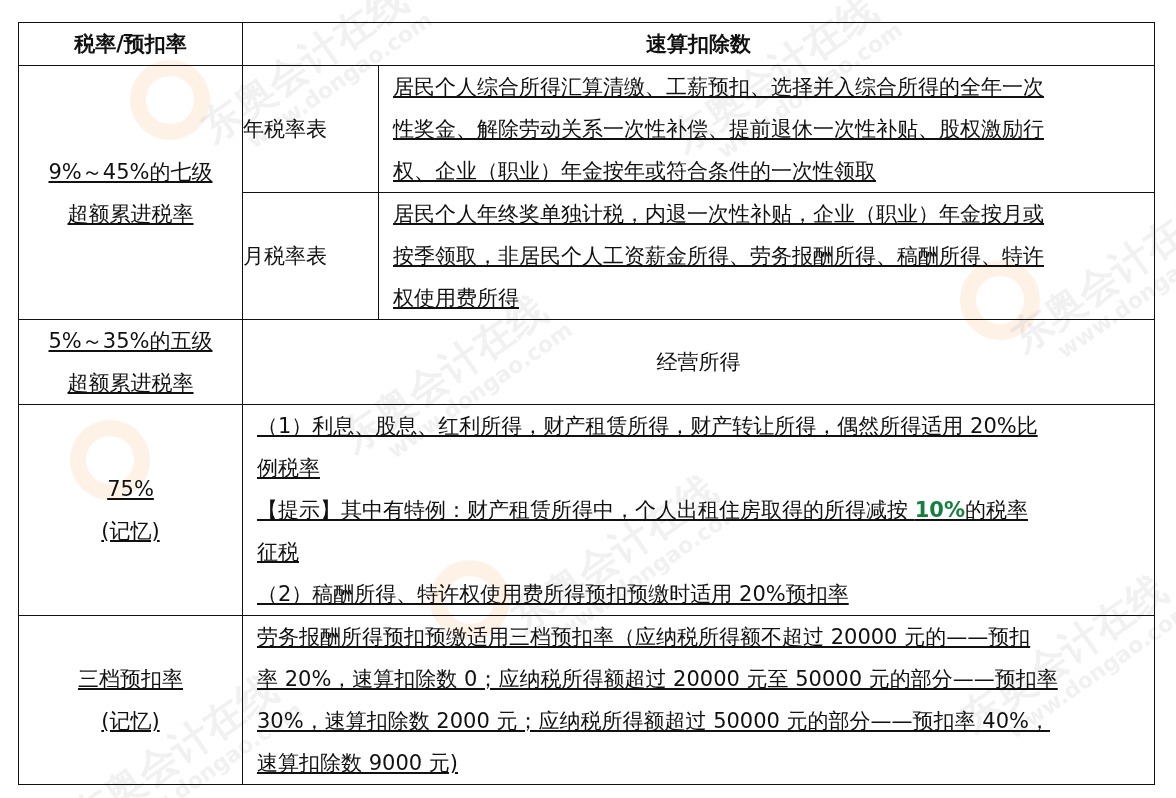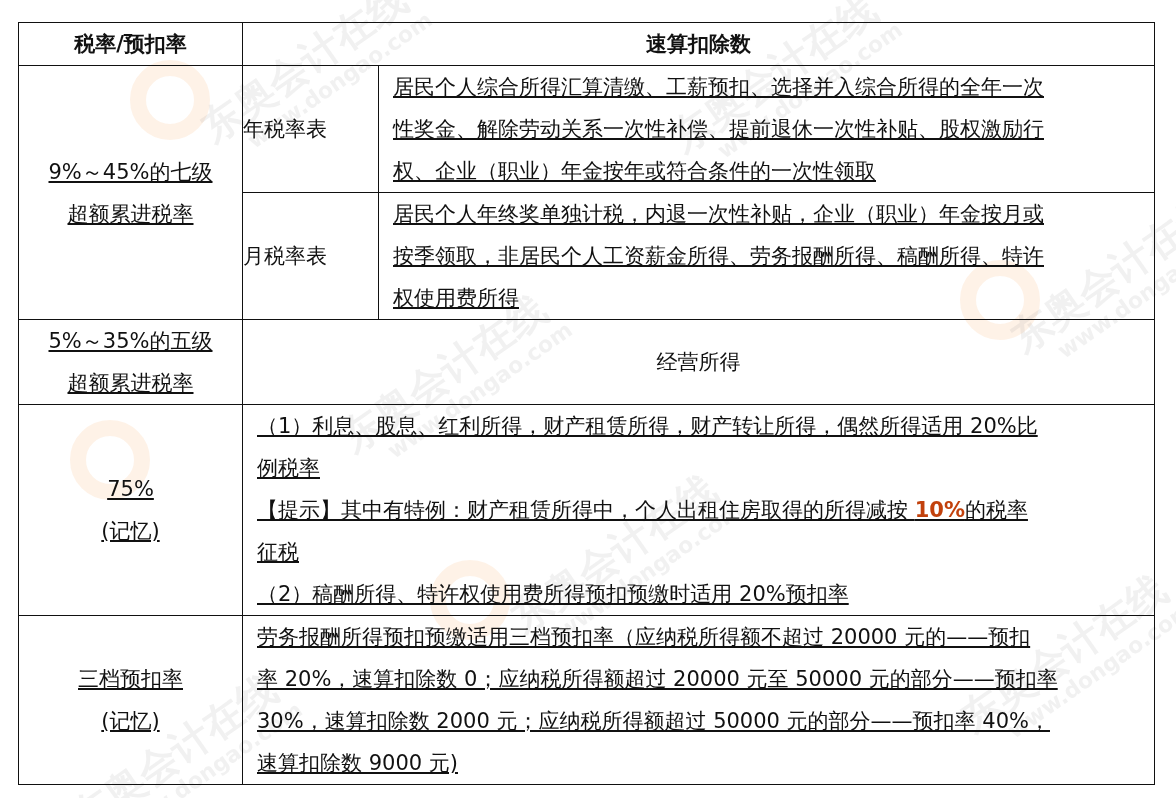--- a/index.html
+++ b/index.html
@@ -67,21 +67,21 @@
       font-size: 21px;
     }
     .c1 { width: 223px; text-align: center; }
     .c2 { width: 135px; text-align: left; }
     .content {
       text-align: left;
       padding: 0 14px 0 14px !important;
     }
     .center { text-align: center; }
     .hl {
-      color: #c2410c;
+      color: #15803d;
       font-weight: bold;
     }
     .line { display: block; text-decoration: underline; }
   </style>
 </head>
 <body>
 
 <div class="watermarks">
   <div class="wm-logo" style="left:130px; top:60px;"></div>
   <div class="wm" style="left:190px; top:110px;"><span>东奥会计在线</span><span class="url">www.dongao.com</span></div>

